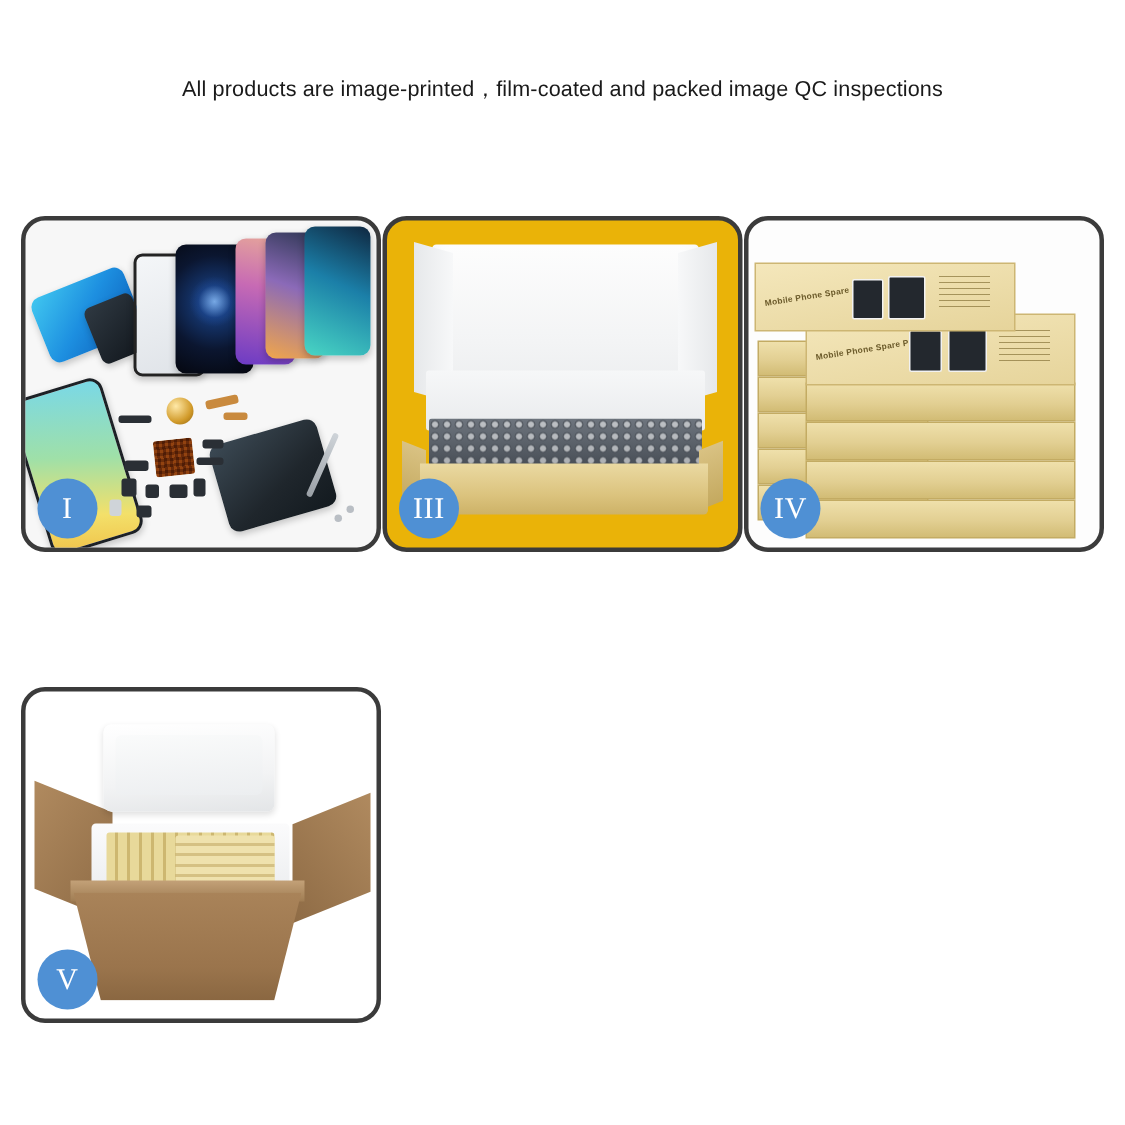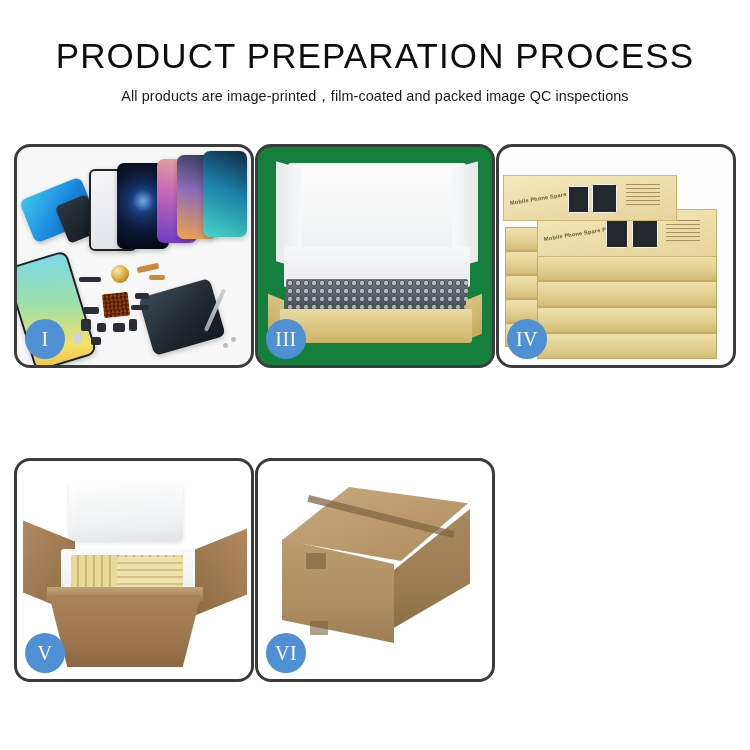--- a/index.html
+++ b/index.html
@@ -230,21 +230,21 @@
     border-radius: 3px;
   }
   .bw-tab {
     position: absolute;
     background: #c98a3e;
     border-radius: 2px;
     z-index: 4;
   }
 
   
-  .p3 { background: #15803d; }
+  .p3 { background: #eab308; }
   .b3-lid {
     position: absolute;
     left: 30px; top: 16px;
     width: 178px; height: 118px;
     background: linear-gradient(180deg,#fdfdfd 0%,#f3f4f5 55%,#e8eaec 100%);
     border-radius: 3px;
     box-shadow: inset 0 -6px 10px rgba(0,0,0,.05);
   }
   .b3-lid::before {
     content: "";
@@ -436,21 +436,20 @@
   .c6-tab {
     position: absolute;
     background: rgba(122,96,62,.6);
     border-radius: 1px;
   }
 </style>
 </head>
 <body>
 
 <div class="header">
-  <h1 class="page-title">PRODUCT PREPARATION PROCESS</h1>
   <p class="page-subtitle">All products are image-printed，film-coated and packed image QC inspections</p>
 </div>
 
 <div class="grid">
 
   <div class="panel p1">
     <div class="panel-stage">
       <div class="ph ph-blue"></div>
       <div class="ph ph-blue2"></div>
       <div class="ph ph-screen"></div>
@@ -535,25 +534,14 @@
       <div class="v-eps-lid"></div>
       <div class="v-eps-box"></div>
       <div class="v-contents"></div>
       <div class="v-contents2"></div>
       <div class="v-rim"></div>
       <div class="v-body"></div>
     </div>
     <div class="badge">V</div>
   </div>
 
-  <div class="panel p6">
-    <div class="panel-stage">
-      <div class="c6-top"></div>
-      <div class="c6-side"></div>
-      <div class="c6-front"></div>
-      <div class="c6-seam"></div>
-      <div class="c6-tab" style="left:48px;top:92px;width:20px;height:16px;"></div>
-      <div class="c6-tab" style="left:52px;top:160px;width:18px;height:14px;"></div>
-    </div>
-    <div class="badge">VI</div>
-  </div>
 
 </div>
 
 </body></html>

